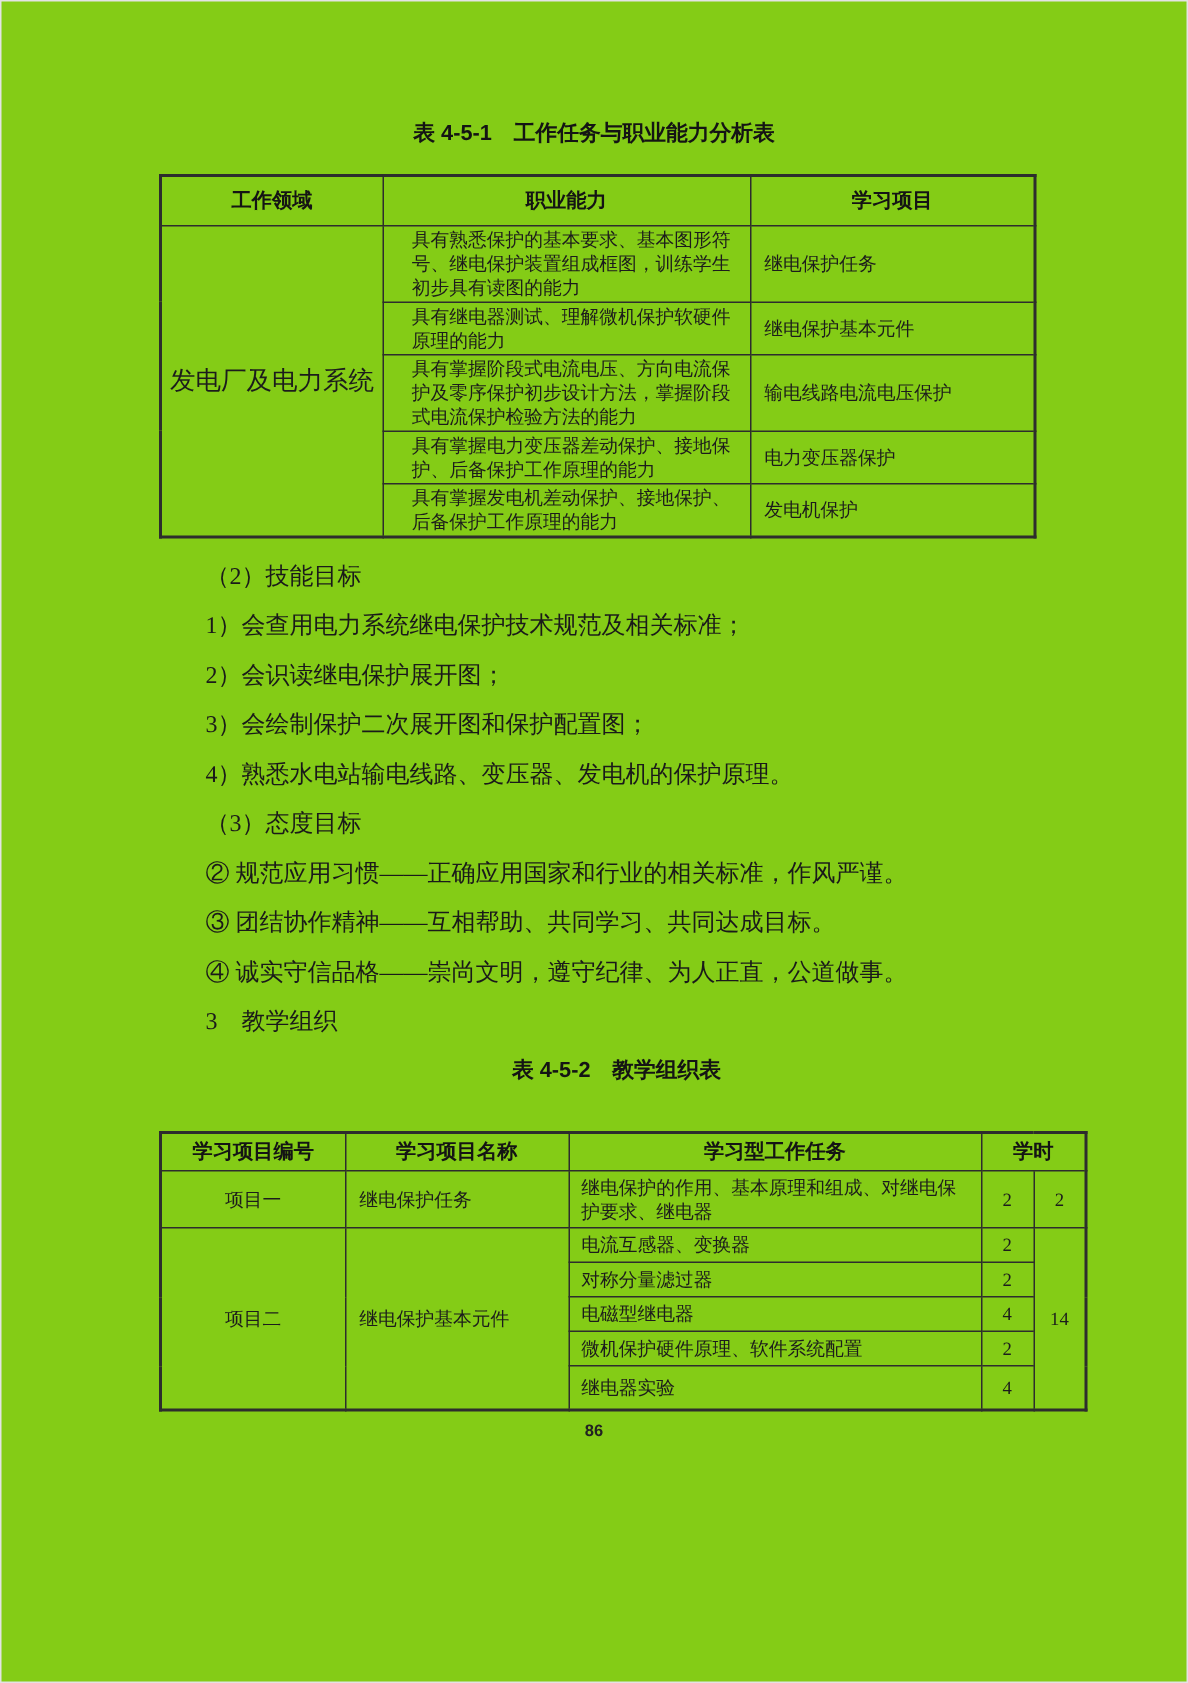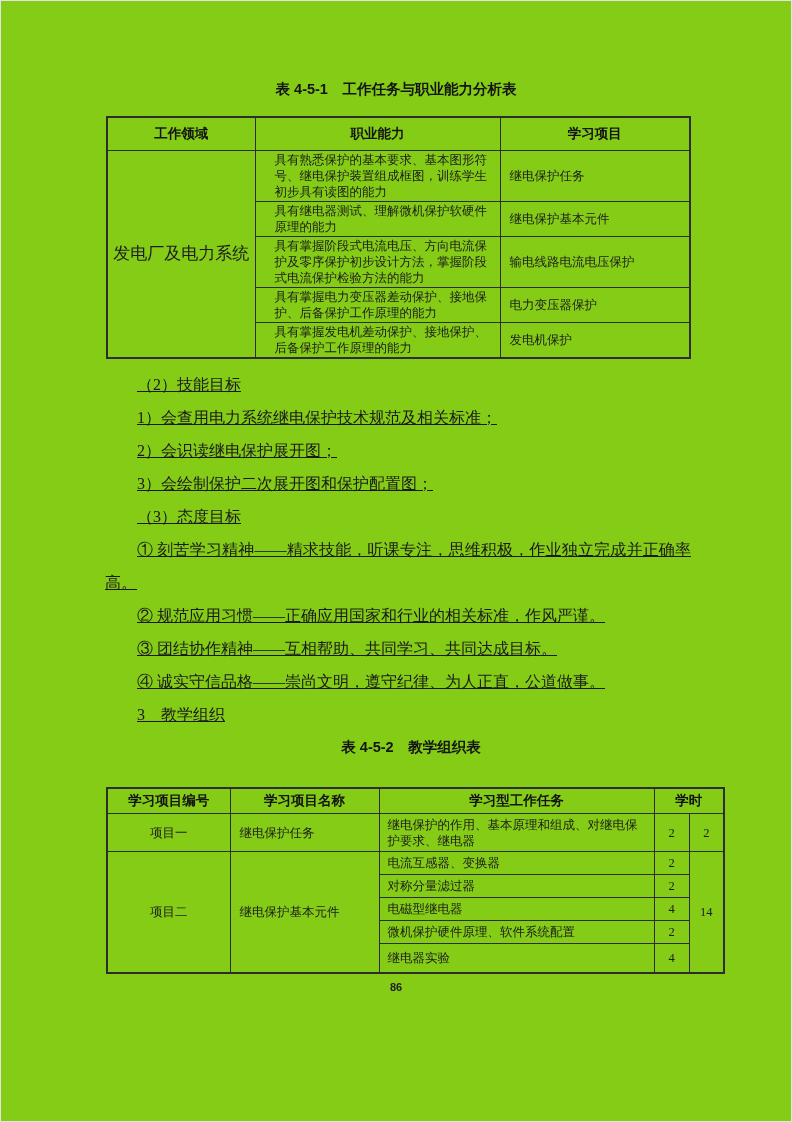--- a/index.html
+++ b/index.html
@@ -51,21 +51,20 @@
     width:586px;
     margin-top:9px;
   }
   .body-text p{
     margin:0;
     font-size:16px;
     line-height:33px;
     text-indent:2em;
     text-align:justify;
     color:#1a1a1a;
-    text-decoration:underline;
   }
 
   .t2{margin-left:105px;width:617px;}
   .t2 th{height:26px;}
   .t2 td.cell-id{text-align:center;font-size:12.5px;}
   .t2 td.cell-name{padding:1px 4px 1px 9px;text-align:left;}
   .t2 td.cell-task{padding:1px 5px 1px 8px;text-align:left;}
   .t2 td.cell-hours{text-align:center;}
   .t2 tr.rowP1{height:38px;}
   .t2 tr.rowTask{height:23px;}
@@ -123,22 +122,22 @@
         <td class="cell-project">发电机保护</td>
       </tr>
     </tbody>
   </table>
 
   <div class="body-text">
     <p>（2）技能目标</p>
     <p>1）会查用电力系统继电保护技术规范及相关标准；</p>
     <p>2）会识读继电保护展开图；</p>
     <p>3）会绘制保护二次展开图和保护配置图；</p>
+    <p>4）熟悉水电站输电线路、变压器、发电机的保护原理。</p>
     <p>（3）态度目标</p>
-    <p>① 刻苦学习精神——精求技能，听课专注，思维积极，作业独立完成并正确率高。</p>
     <p>② 规范应用习惯——正确应用国家和行业的相关标准，作风严谨。</p>
     <p>③ 团结协作精神——互相帮助、共同学习、共同达成目标。</p>
     <p>④ 诚实守信品格——崇尚文明，遵守纪律、为人正直，公道做事。</p>
     <p>3　教学组织</p>
   </div>
 
   <div class="doc-title t2-title">表 4-5-2　教学组织表</div>
 
   <table class="t2 doc-table">
     <colgroup>

